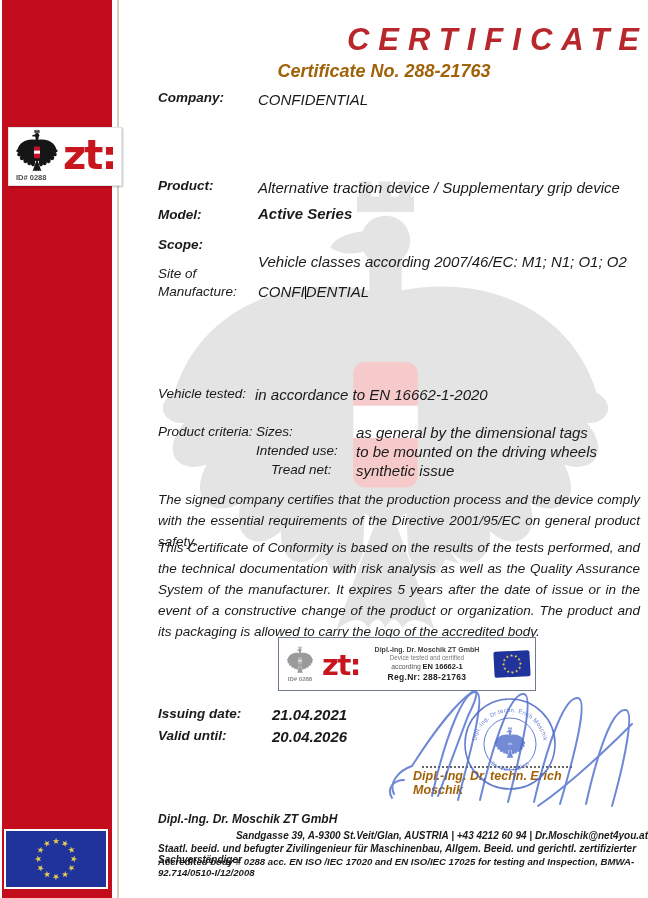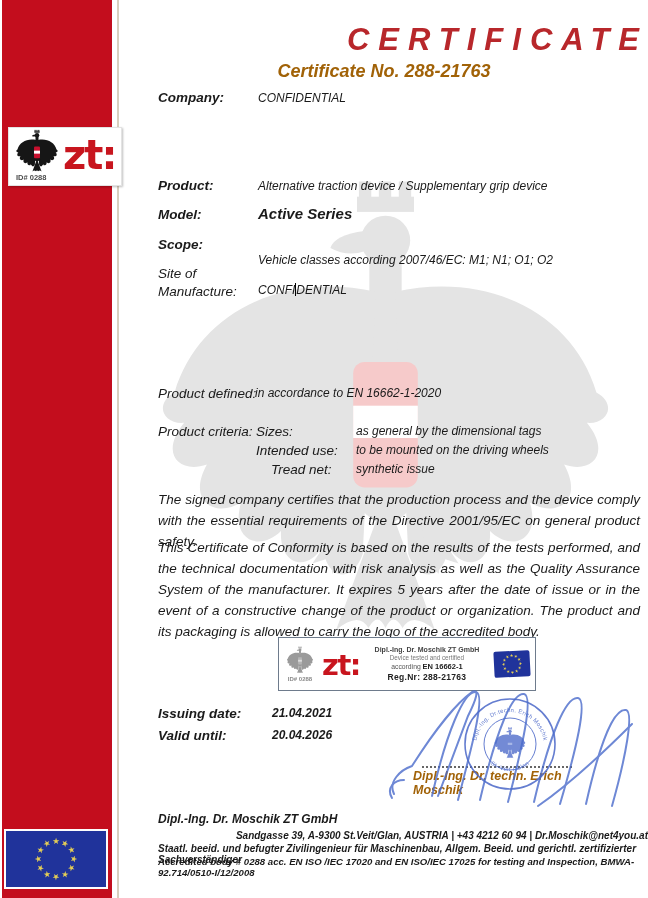--- a/index.html
+++ b/index.html
@@ -24,21 +24,21 @@
   .eu-star{position:absolute;left:50%;top:50%;color:#e6cf55;line-height:1;}
 
   
   .title{left:120px;right:0;top:22px;text-align:right;color:#b8272b;
          font-size:31px;font-weight:700;font-style:italic;letter-spacing:9px;}
   .certno{left:120px;right:0;top:61px;text-align:center;font-size:18px;
           font-weight:700;font-style:italic;color:#a16207;}
 
   .lbl-b{font-size:13.5px;font-weight:700;font-style:italic;}
   .lbl{font-size:13.5px;font-style:italic;}
-  .val{font-size:12px;font-style:italic;}
+  .val{font-size:15px;font-style:italic;}
   .val-b{font-size:15px;font-weight:700;font-style:italic;}
   .caret{display:inline-block;width:1px;height:13px;background:#000;vertical-align:-2px;}
 
   .para{width:482px;font-size:13.5px;font-style:italic;line-height:21px;
         text-align:justify;margin:0;}
 
   
   .badge{left:278px;top:637px;width:258px;height:54px;background:#fff;
          border:1px solid #6e7b8c;display:flex;align-items:center;gap:6px;
          padding:0 5px;box-sizing:border-box;z-index:3;}
@@ -146,21 +146,21 @@
   <div class="abs val content" style="left:258px;top:253px">Vehicle classes according 2007/46/EC: M1; N1; O1; O2</div>
 
   <div class="abs lbl content" style="left:158px;top:265px;line-height:18px">
     <span>Site of</span><br>
     <span>Manufacture:</span>
   </div>
   <div class="abs val content" style="left:258px;top:283px">
     <span>CONFI</span><span class="caret"></span><span>DENTIAL</span>
   </div>
 
-  <div class="abs lbl content" style="left:158px;top:386px">Product defined:</div>
+  <div class="abs lbl content" style="left:158px;top:386px">Vehicle tested:</div>
   <div class="abs val content" style="left:255px;top:386px">in accordance to EN 16662-1-2020</div>
 
   <div class="abs lbl content" style="left:158px;top:424px">Product criteria:</div>
   <div class="abs lbl content" style="left:256px;top:424px">Sizes:</div>
   <div class="abs val content" style="left:356px;top:424px">as general by the dimensional tags</div>
   <div class="abs lbl content" style="left:256px;top:443px">Intended use:</div>
   <div class="abs val content" style="left:356px;top:443px">to be mounted on the driving wheels</div>
   <div class="abs lbl content" style="left:271px;top:462px">Tread net:</div>
   <div class="abs val content" style="left:356px;top:462px">synthetic issue</div>
 

